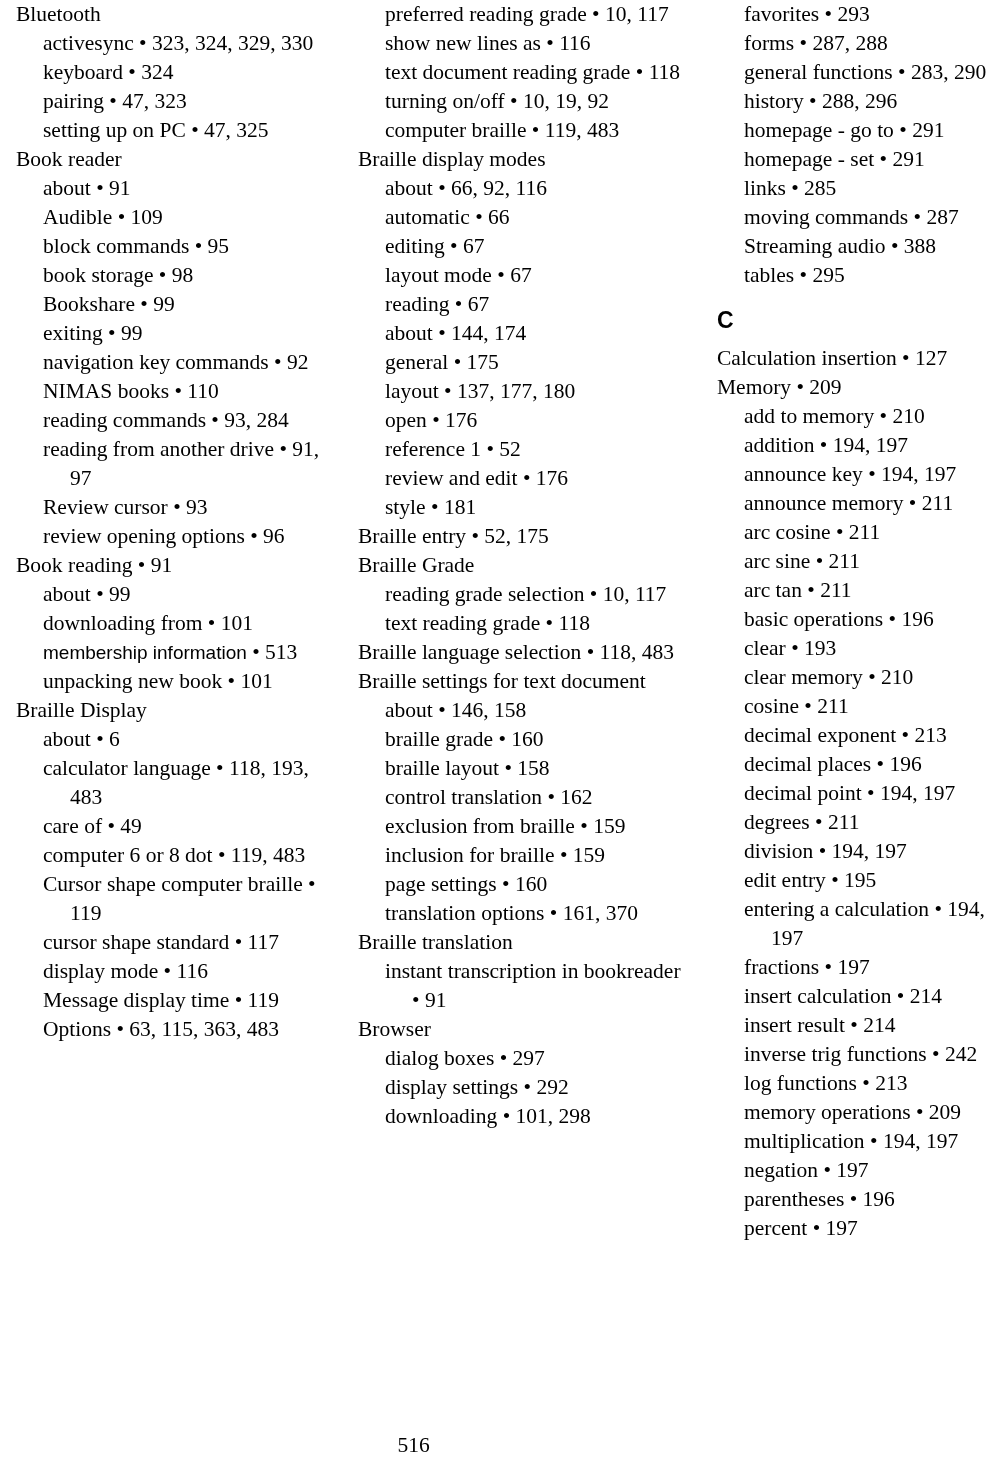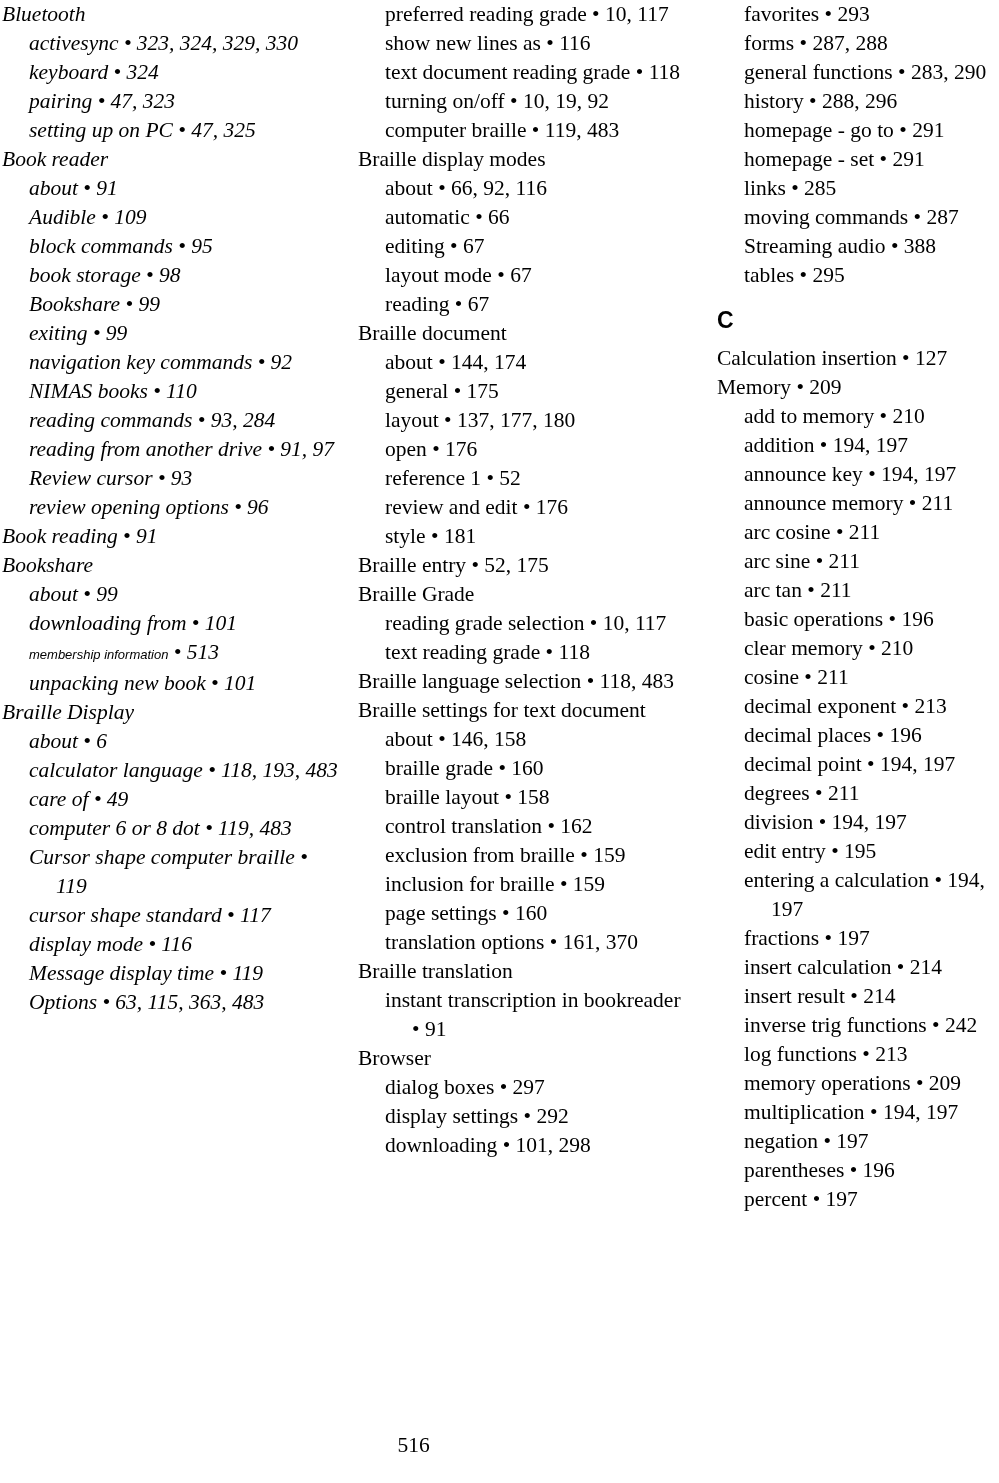--- a/index.html
+++ b/index.html
@@ -29,21 +29,21 @@
     height: 1420px;
     display: flex;
     flex-direction: row;
     align-items: flex-start;
   }
   .column {
     box-sizing: border-box;
     font-size: 21.5px;
     line-height: 29px;
   }
-  .col-1 { width: 350px; padding-left: 2px; padding-right: 8px; font-style: italic; }
+  .col-1 { width: 350px; padding-left: 16px; padding-right: 8px; }
   .col-2 { width: 350px; padding-left: 8px; padding-right: 8px; }
   .col-3 { width: 299px; padding-left: 17px; padding-right: 8px; }
 
   
   .entry {
     margin: 0;
     padding: 0;
     white-space: normal;
   }
   
@@ -63,21 +63,21 @@
     font-size: 23px;
     line-height: 29px;
     margin-top: 16px;
     margin-bottom: 9px;
     padding-left: 0;
     text-indent: 0;
   }
   
   .sans-term {
     font-family: "Liberation Sans", "DejaVu Sans", sans-serif;
-    font-size: 13px;
+    font-size: 19px;
     margin-top: 44px;
   }
   .pagenum-footer {
     position: absolute;
     left: 0;
     top: 1432px;
     width: 827px;
     text-align: center;
     font-family: "Liberation Serif", "DejaVu Serif", serif;
     font-size: 21.5px;
@@ -102,21 +102,20 @@
         <div class="entry lvl1">book storage • 98</div>
         <div class="entry lvl1">Bookshare • 99</div>
         <div class="entry lvl1">exiting • 99</div>
         <div class="entry lvl1">navigation key commands • 92</div>
         <div class="entry lvl1">NIMAS books • 110</div>
         <div class="entry lvl1">reading commands • 93, 284</div>
         <div class="entry lvl1">reading from another drive • 91, 97</div>
         <div class="entry lvl1">Review cursor • 93</div>
         <div class="entry lvl1">review opening options • 96</div>
         <div class="entry lvl0">Book reading • 91</div>
-        <div class="entry lvl0">Bookshare</div>
         <div class="entry lvl1">about • 99</div>
         <div class="entry lvl1">downloading from • 101</div>
         <div class="entry lvl1"><span class="sans-term">membership information</span><span> • 513</span></div>
         <div class="entry lvl1">unpacking new book • 101</div>
         <div class="entry lvl0">Braille Display</div>
         <div class="entry lvl1">about • 6</div>
         <div class="entry lvl1">calculator language • 118, 193, 483</div>
         <div class="entry lvl1">care of • 49</div>
         <div class="entry lvl1">computer 6 or 8 dot • 119, 483</div>
         <div class="entry lvl1">Cursor shape computer braille • 119</div>
@@ -130,21 +129,20 @@
         <div class="entry lvl1">show new lines as • 116</div>
         <div class="entry lvl1">text document reading grade • 118</div>
         <div class="entry lvl1">turning on/off • 10, 19, 92</div>
         <div class="entry lvl1">computer braille • 119, 483</div>
         <div class="entry lvl0">Braille display modes</div>
         <div class="entry lvl1">about • 66, 92, 116</div>
         <div class="entry lvl1">automatic • 66</div>
         <div class="entry lvl1">editing • 67</div>
         <div class="entry lvl1">layout mode • 67</div>
         <div class="entry lvl1">reading • 67</div>
-        <div class="entry lvl0">Braille document</div>
         <div class="entry lvl1">about • 144, 174</div>
         <div class="entry lvl1">general • 175</div>
         <div class="entry lvl1">layout • 137, 177, 180</div>
         <div class="entry lvl1">open • 176</div>
         <div class="entry lvl1">reference 1 • 52</div>
         <div class="entry lvl1">review and edit • 176</div>
         <div class="entry lvl1">style • 181</div>
         <div class="entry lvl0">Braille entry • 52, 175</div>
         <div class="entry lvl0">Braille Grade</div>
         <div class="entry lvl1">reading grade selection • 10, 117</div>
@@ -181,20 +179,21 @@
         <div class="entry lvl0">Calculation insertion • 127</div>
         <div class="entry lvl0">Memory • 209</div>
         <div class="entry lvl1">add to memory • 210</div>
         <div class="entry lvl1">addition • 194, 197</div>
         <div class="entry lvl1">announce key • 194, 197</div>
         <div class="entry lvl1">announce memory • 211</div>
         <div class="entry lvl1">arc cosine • 211</div>
         <div class="entry lvl1">arc sine • 211</div>
         <div class="entry lvl1">arc tan • 211</div>
         <div class="entry lvl1">basic operations • 196</div>
+        <div class="entry lvl1">clear • 193</div>
         <div class="entry lvl1">clear memory • 210</div>
         <div class="entry lvl1">cosine • 211</div>
         <div class="entry lvl1">decimal exponent • 213</div>
         <div class="entry lvl1">decimal places • 196</div>
         <div class="entry lvl1">decimal point • 194, 197</div>
         <div class="entry lvl1">degrees • 211</div>
         <div class="entry lvl1">division • 194, 197</div>
         <div class="entry lvl1">edit entry • 195</div>
         <div class="entry lvl1">entering a calculation • 194, 197</div>
         <div class="entry lvl1">fractions • 197</div>

